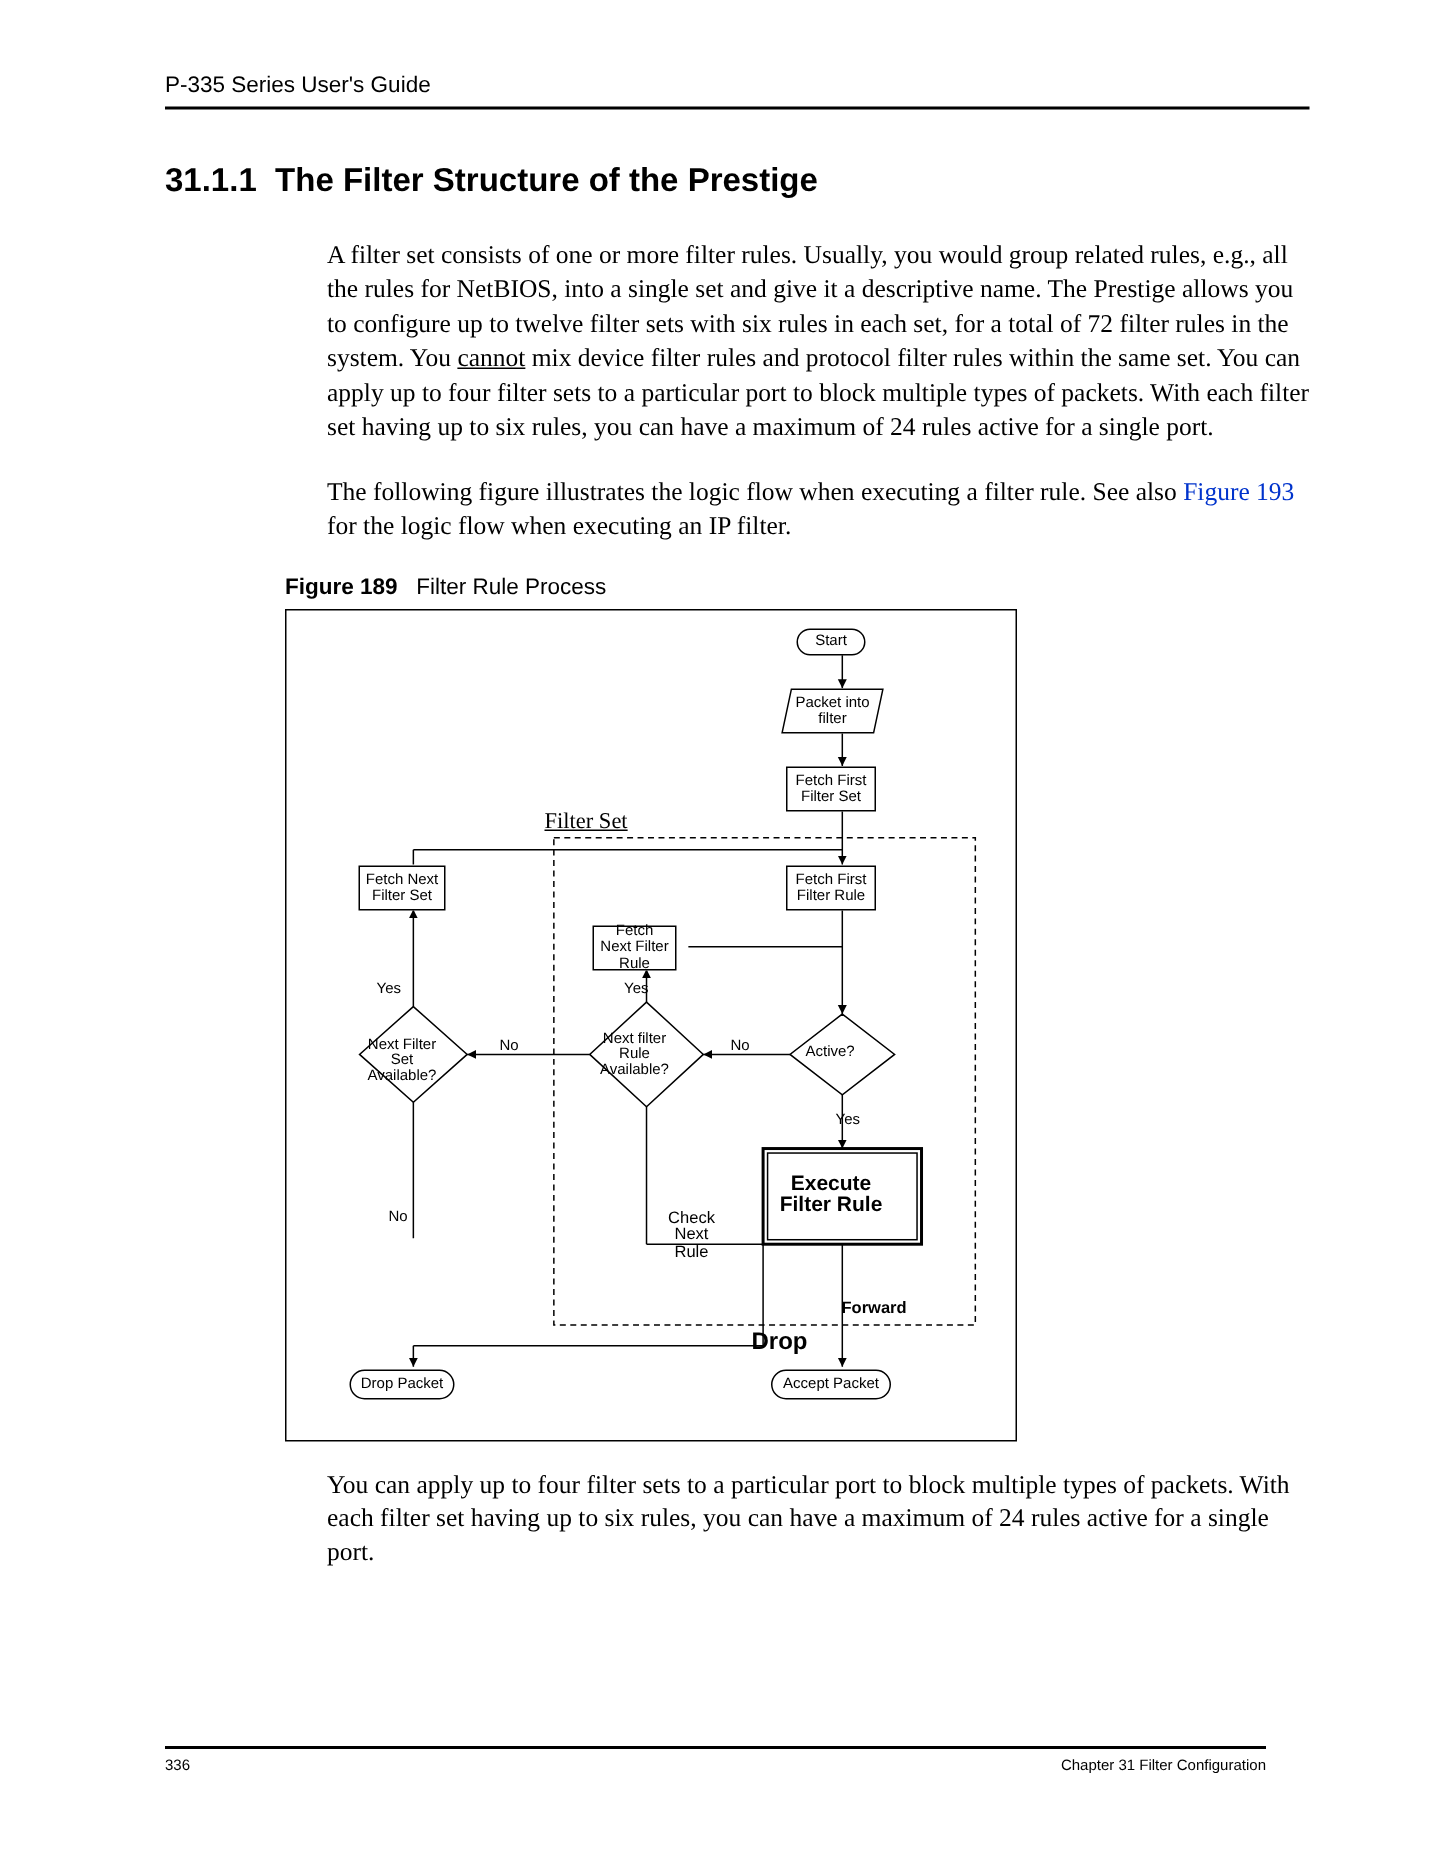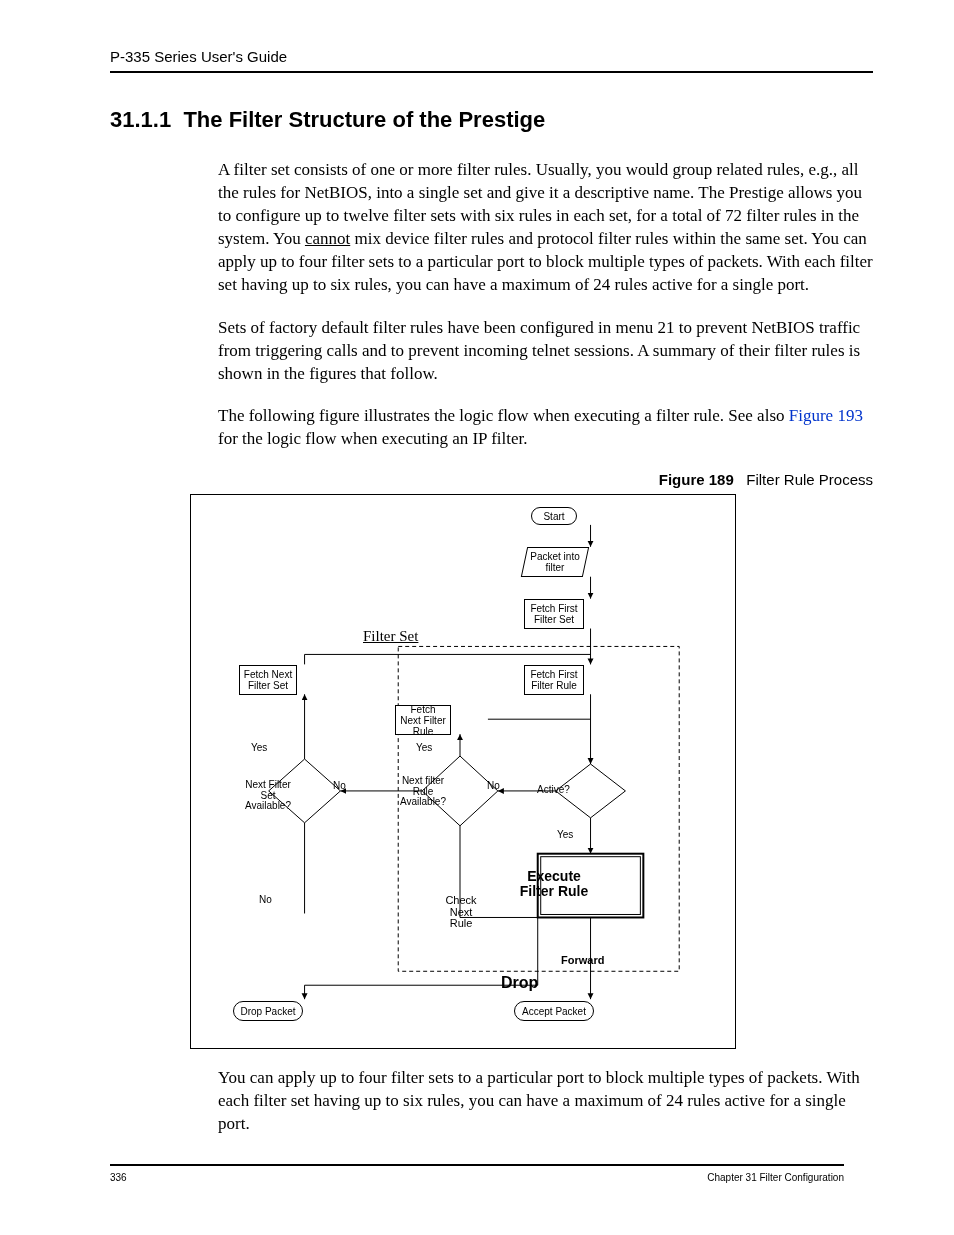--- a/index.html
+++ b/index.html
@@ -36,26 +36,25 @@
     margin-bottom: 20px;
     text-align: left;
     margin-left: 28px;
   }
   .underline { text-decoration: underline; }
   a.xref { color: #0033cc; text-decoration: none; }
   .fig-caption {
     font-family: Arial, Helvetica, sans-serif;
     font-size: 15px;
     margin-bottom: 6px;
-    text-align: right;
   }
   .fig-caption b { font-weight: bold; }
   .figure-frame {
     border: 1.5px solid #000;
-    width: 546px;
+    width: 488px;
     height: 555px;
     position: relative;
     font-family: Arial, Helvetica, sans-serif;
     font-size: 10px;
     margin-bottom: 18px;
   }
   .figure-frame svg {
     position: absolute;
     top: 0; left: 0;
     width: 100%;
@@ -104,21 +103,20 @@
     <span>31.1.1</span>&nbsp;
     <span>The Filter Structure of the Prestige</span>
   </h2>
 
   <div class="indent-block">
 
     <p class="body">
       <span>A filter set consists of one or more filter rules. Usually, you would group related rules, e.g., all the rules for NetBIOS, into a single set and give it a descriptive name. The Prestige allows you to configure up to twelve filter sets with six rules in each set, for a total of 72 filter rules in the system. You </span><span class="underline">cannot</span><span> mix device filter rules and protocol filter rules within the same set. You can apply up to four filter sets to a particular port to block multiple types of packets. With each filter set having up to six rules, you can have a maximum of 24 rules active for a single port.</span>
     </p>
 
-    <p class="body">Sets of factory default filter rules have been configured in menu 21 to prevent NetBIOS traffic from triggering calls and to prevent incoming telnet sessions. A summary of their filter rules is shown in the figures that follow.</p>
 
     <p class="body">
       <span>The following figure illustrates the logic flow when executing a filter rule. See also  </span><a href="#" class="xref">Figure 193</a><span>  for the logic flow when executing an IP filter.</span>
     </p>
 
     <div class="fig-caption">
       <b>Figure 189</b>&nbsp;&nbsp;&nbsp;<span>Filter Rule Process</span>
     </div>
 
     <div class="figure-frame">

